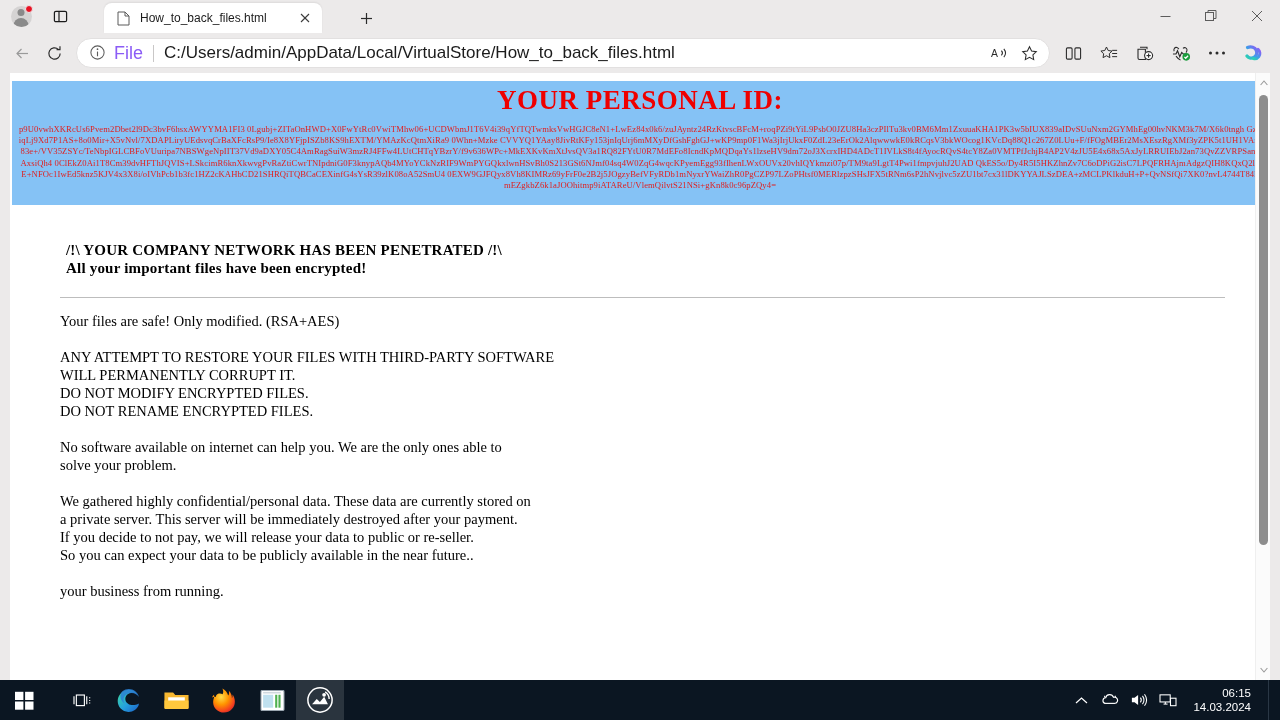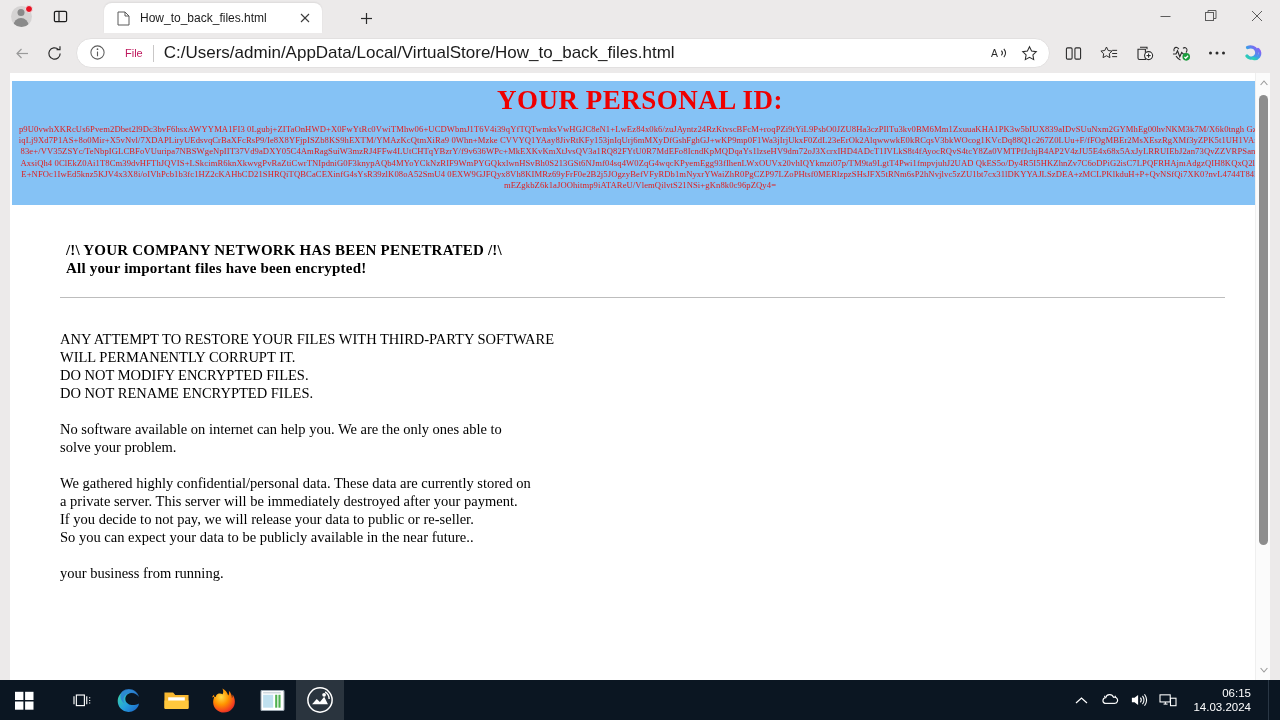--- a/index.html
+++ b/index.html
@@ -66,21 +66,21 @@
     height: 40px; display: flex; align-items: center; padding: 0 6px;
     background: #eceaea;
   }
   .navbtn { width: 32px; height: 32px; display: flex; align-items: center; justify-content: center; border-radius: 5px; }
   .omnibox {
     flex: 1; height: 30px; background: #ffffff; border-radius: 16px;
     display: flex; align-items: center; padding: 0 6px 0 12px; margin: 0 6px;
     border: 1px solid #e2e0e0;
   }
   .info-icon { width: 18px; height: 18px; flex: 0 0 18px; }
-  .file-label { font-size: 11px; color: #be185d; margin-left: 18px; }
+  .file-label { font-size: 18px; color: #8b5cf6; margin-left: 7px; }
   .omni-sep { width: 1px; height: 17px; background: #c9c7c7; margin: 0 10px; }
   .url { font-size: 17px; color: #1b1b1b; flex: 1; white-space: nowrap; overflow: hidden; }
   .omni-right { display: flex; align-items: center; gap: 2px; }
   .omni-btn { width: 28px; height: 28px; display: flex; align-items: center; justify-content: center; border-radius: 14px; }
   .toolbar-icons { display: flex; align-items: center; gap: 2px; padding-right: 4px; }
   .tbtn { width: 34px; height: 32px; display: flex; align-items: center; justify-content: center; border-radius: 5px; }
 
   
   .viewport {
     position: absolute; left: 0; top: 73px; width: 1280px; height: 607px;
@@ -305,20 +305,21 @@
         <div class="id-title">YOUR PERSONAL ID:</div>
         <div class="id-blob">p9U0vwhXKRcUs6Pvem2Dbet2l9Dc3bvF6hsxAWYYMA1FI3 0Lgubj+ZITaOnHWD+X0FwYtRc0VwiTMhw06+UCDWbmJ1T6V4i39qYfTQTwmksVwHGJC8eN1+LwEz84x0k6/zuJAyntz24RzKtvscBFcM+roqPZi9tYiL9PsbO0JZU8Ha3czPIlTu3kv0BM6Mm1ZxuuaKHA1PK3w5bIUX839aIDvSUuNxm2GYMhEg00hvNKM3k7M/X6k0tngh GzhiqLj9Xd7P1AS+8o0Mir+X5vNvl/7XDAPLiryUEdsvqCrBaXFcRsP9/Ie8X8YFjpISZb8KS9hEXTM/YMAzKcQtmXiRa9 0Whn+Mzke CVVYQ1YAay8JivRtKFy153jnIqUrj6mMXyDfGshFghGJ+wKP9mp0F1Wa3jIrjUkxF0ZdL23eErOk2AlqwwwkE0kRCqsV3bkWOcog1KVcDq88Q1c267Z0LUu+F/fFOgMBEr2MsXEszRgXMf3yZPK5t1UH1VAm83e+/VV35ZSYc/TeNbpIGLCBFoVUuripa7NBSWgeNpIIT37Vd9aDXY05C4AmRagSuiW3mzRJ4FFw4LUtCHTqYBzrY/f9v636WPc+MkEXKvKmXtJvsQV3a1RQ82FYtU0R7MdEFo8IcndKpMQDqaYs1lzseHV9dm72oJ3XcrxIHD4ADcT1IVLkS8t4fAyocRQvS4tcY8Za0VMTPfJchjB4AP2V4zJU5E4x68x5AxJyLRRUIEbJ2an73QvZZVRPSaneAxsiQh4 0ClEkZ0Ai1T8Cm39dvHFThJQVIS+LSkcimR6knXkwvgPvRaZtiCwrTNIpdniG0F3knypAQb4MYoYCkNzRIF9WmPYGQkxlwnHSvBh0S213GSt6NJmf04sq4W0ZqG4wqcKPyemEgg93fIhenLWxOUVx20vhIQYkmzi07p/TM9ta9LgtT4Pwi1fmpvjuhJ2UAD QkES5o/Dy4R5I5HKZhnZv7C6oDPiG2isC7LPQFRHAjmAdgzQIH8KQxQ2lgE+NFOc1IwEd5knz5KJV4x3X8i/oIVhPcb1b3fc1HZ2cKAHbCD21SHRQiTQBCaCEXinfG4sYsR39zlK08oA52SmU4 0EXW9GJFQyx8Vh8KIMRz69yFrF0e2B2j5JOgzyBefVFyRDb1mNyxrYWaiZhR0PgCZP97LZoPHtsf0MERlzpzSHsJFX5tRNm6sP2hNvjlvc5zZU1bt7cx31lDKYYAJLSzDEA+zMCLPKlkduH+P+QvNSfQi7XK0?nvL4744T84hmEZgkbZ6k1aJOOhitmp9iATAReU/VlemQilvtS21NSi+gKn8k0c96pZQy4=</div>
       </div>
 
       <div class="note">
         <div class="hdr">/!\ YOUR COMPANY NETWORK HAS BEEN PENETRATED /!\</div>
         <div class="hdr">All your important files have been encrypted!</div>
 
         <div class="hr"></div>
 
+        <p>Your files are safe! Only modified. (RSA+AES)</p>
         <div class="gap"></div>
 
         <p>ANY ATTEMPT TO RESTORE YOUR FILES WITH THIRD-PARTY SOFTWARE</p>
         <p>WILL PERMANENTLY CORRUPT IT.</p>
         <p>DO NOT MODIFY ENCRYPTED FILES.</p>
         <p>DO NOT RENAME ENCRYPTED FILES.</p>
         <div class="gap"></div>
 
         <p>No software available on internet can help you. We are the only ones able to</p>
         <p>solve your problem.</p>

